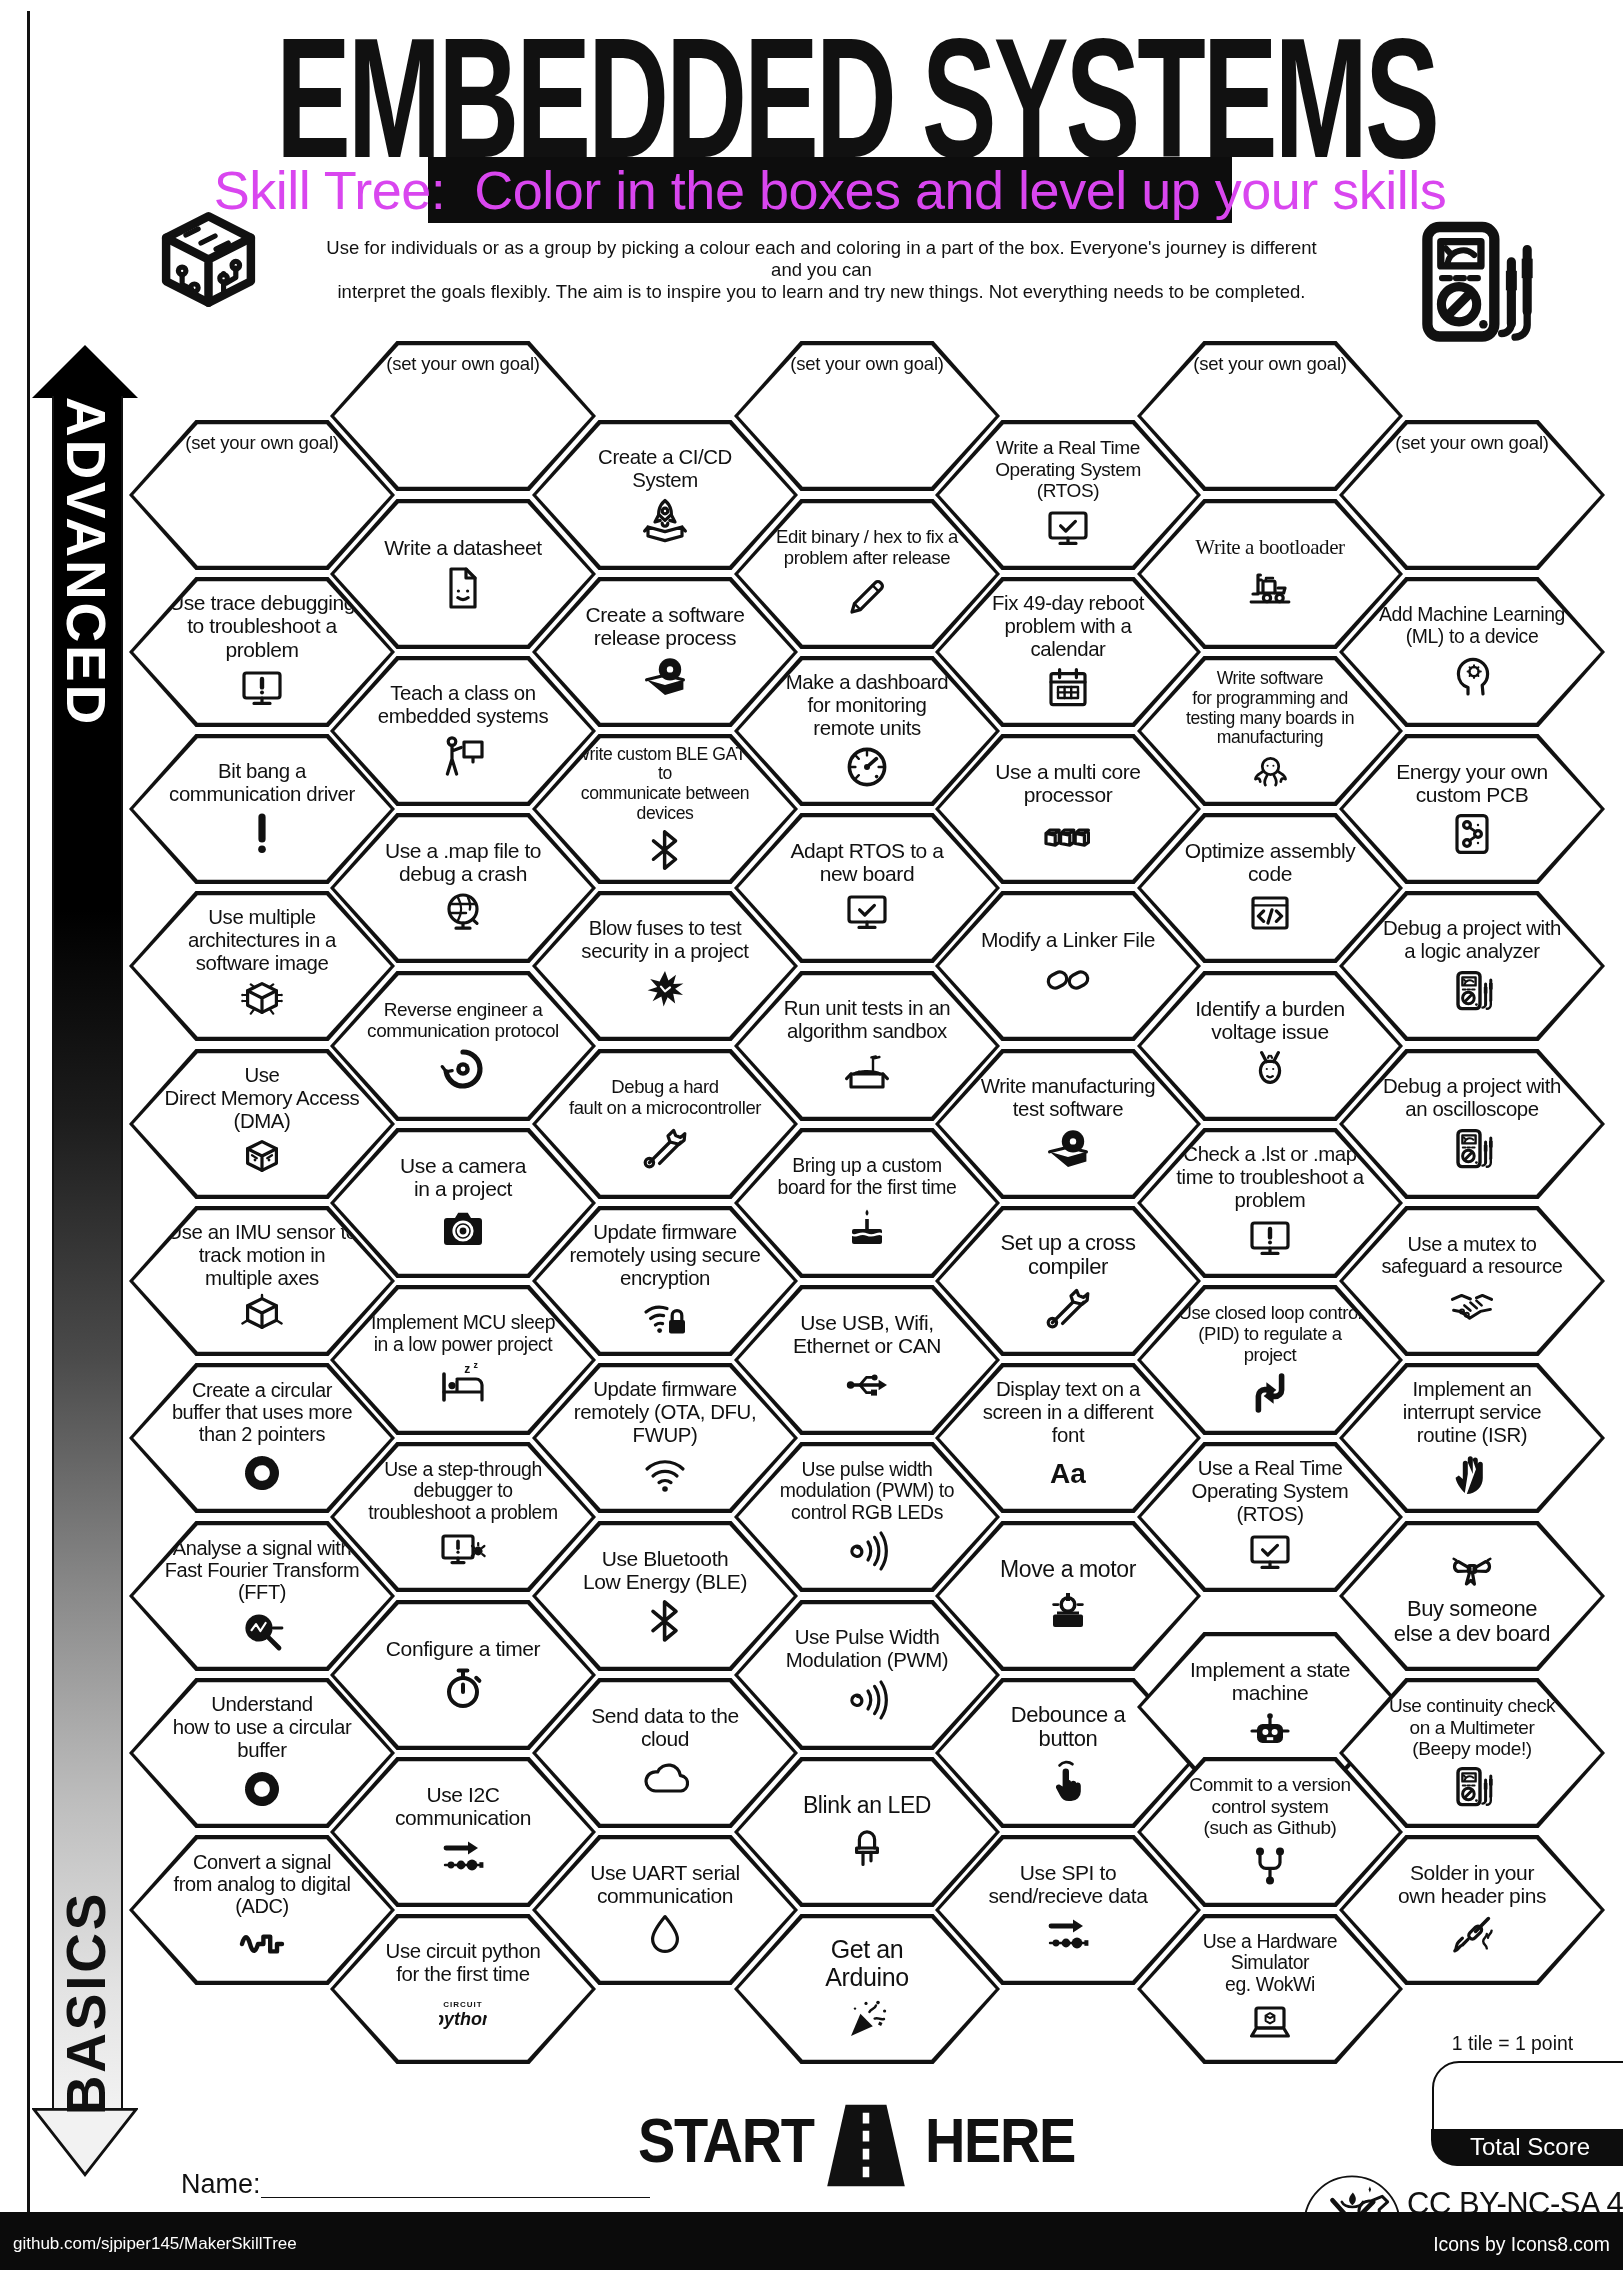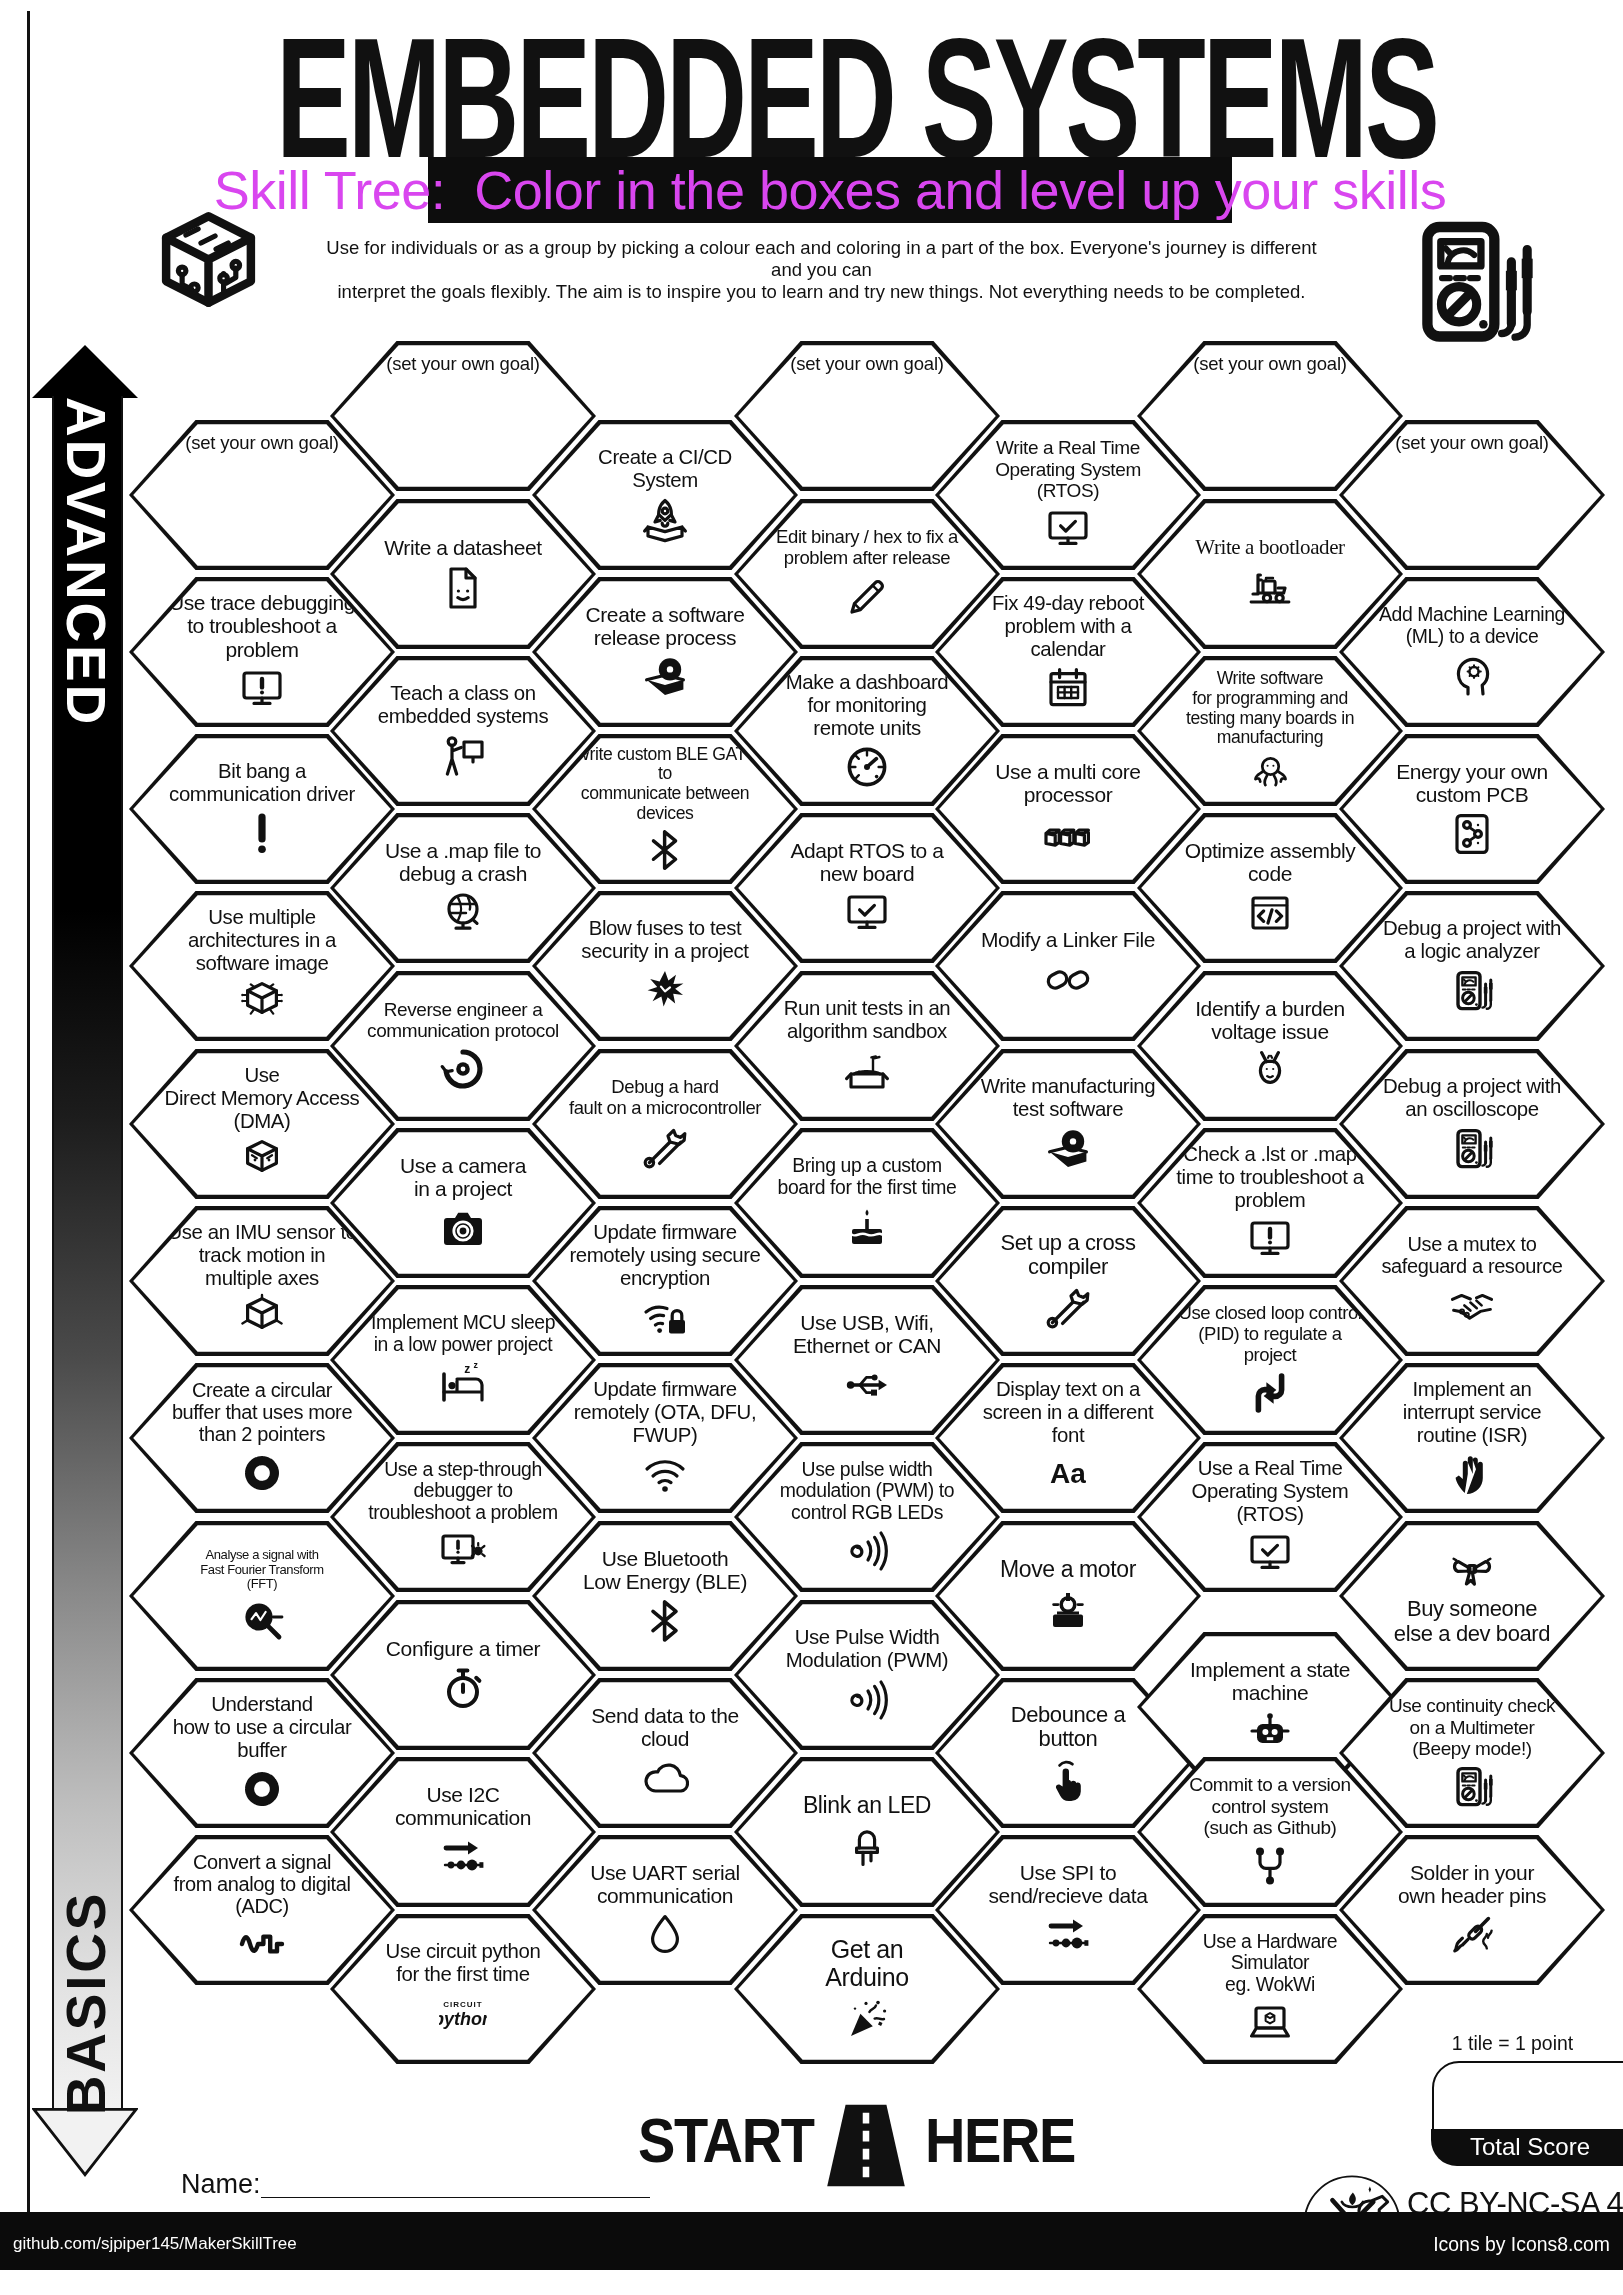--- a/index.html
+++ b/index.html
@@ -512,21 +512,21 @@
 than 2 pointers</div>
             <svg class="hexicon" viewBox="0 0 24 24" style="width: 48px; height: 48px;">
               <use href="#i-ring-buffer"></use>
             </svg>
           </div>
         </div>
       </div>
       <div class="hex" style="left: 129px; top: 1521px;">
         <div class="hin">
           <div class="hc">
-            <div class="hl" style="font-size: 13px;">Analyse a signal with
+            <div class="hl" style="font-size: 20px;">Analyse a signal with
 Fast Fourier Transform
 (FFT)</div>
             <svg class="hexicon" viewBox="0 0 24 24" style="width: 48px; height: 48px;">
               <use href="#i-fft-magnifier"></use>
             </svg>
           </div>
         </div>
       </div>
       <div class="hex" style="left: 129px; top: 1678px;">
         <div class="hin">

